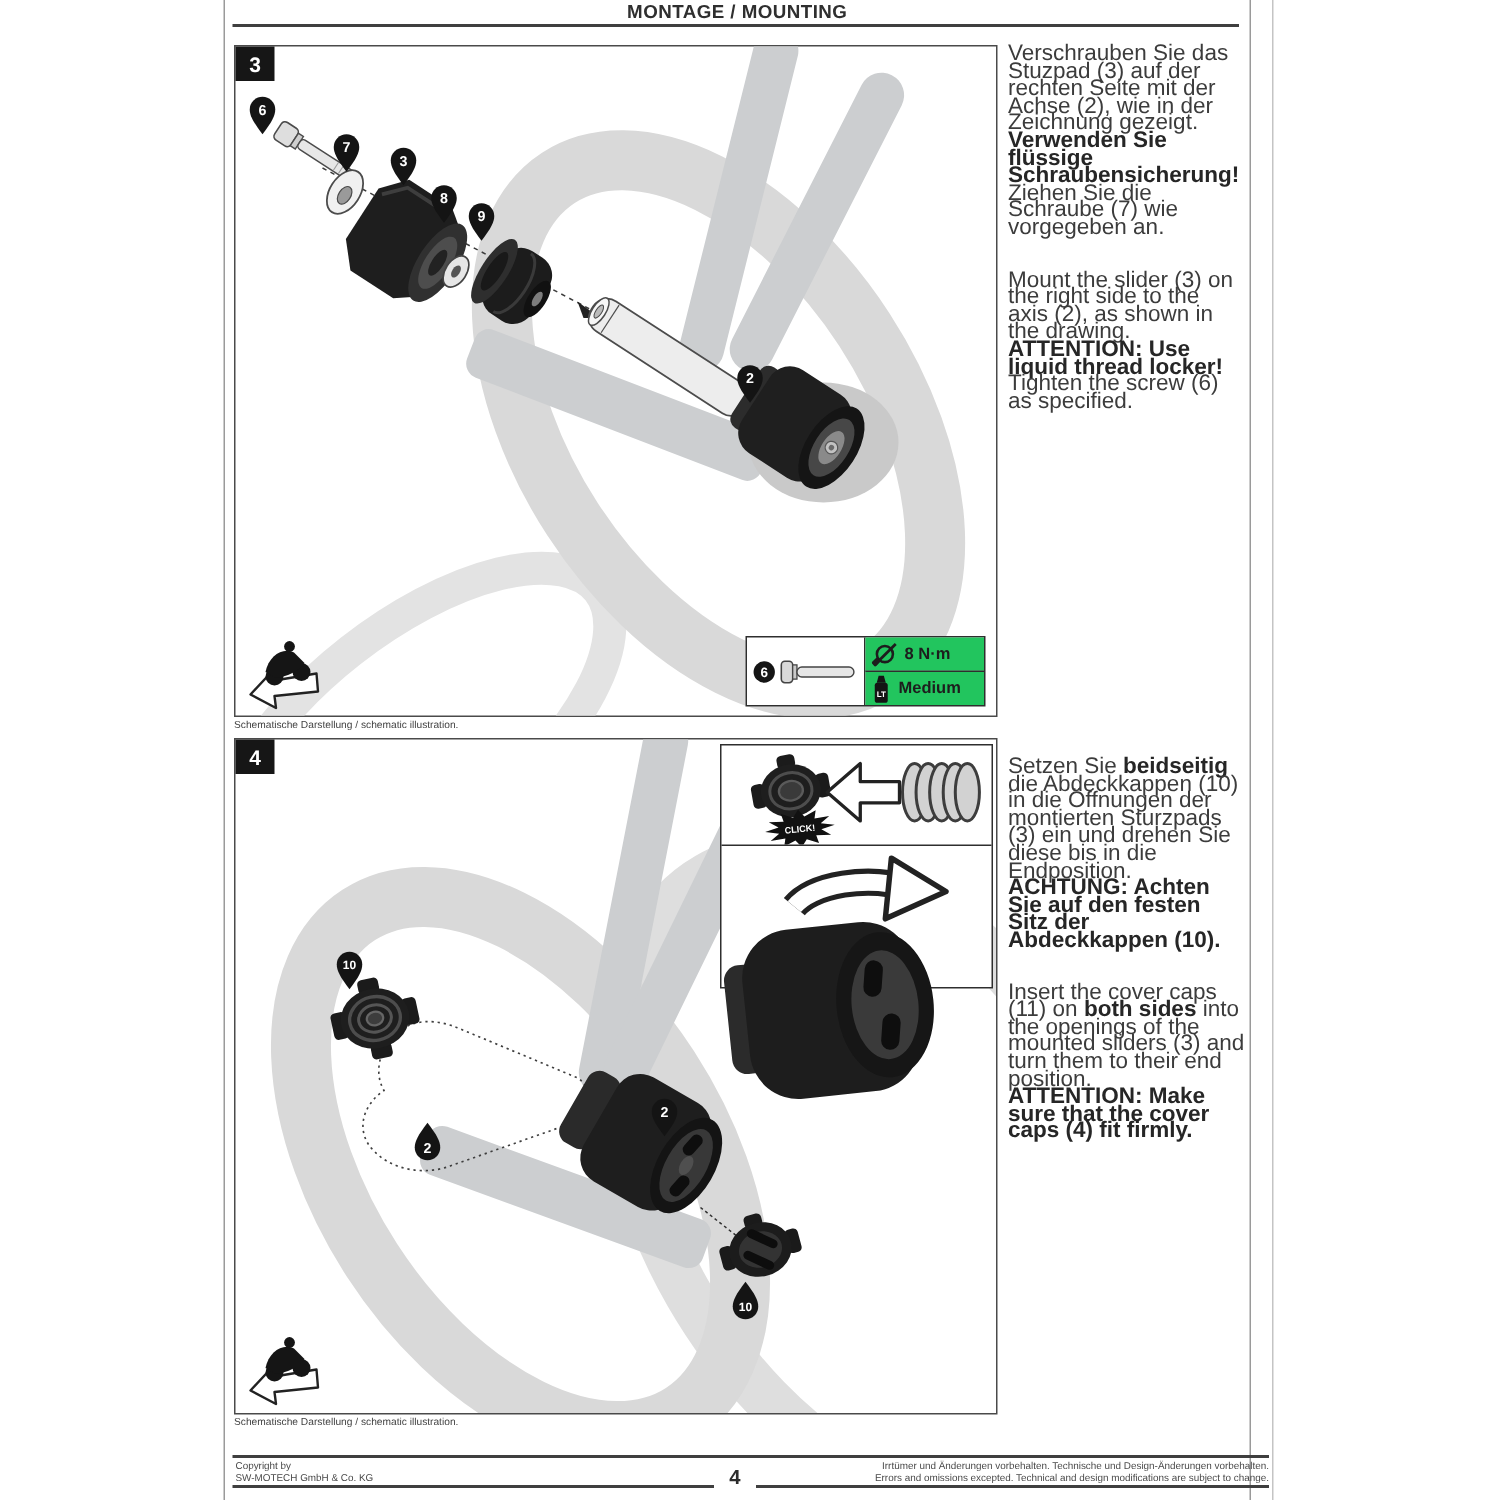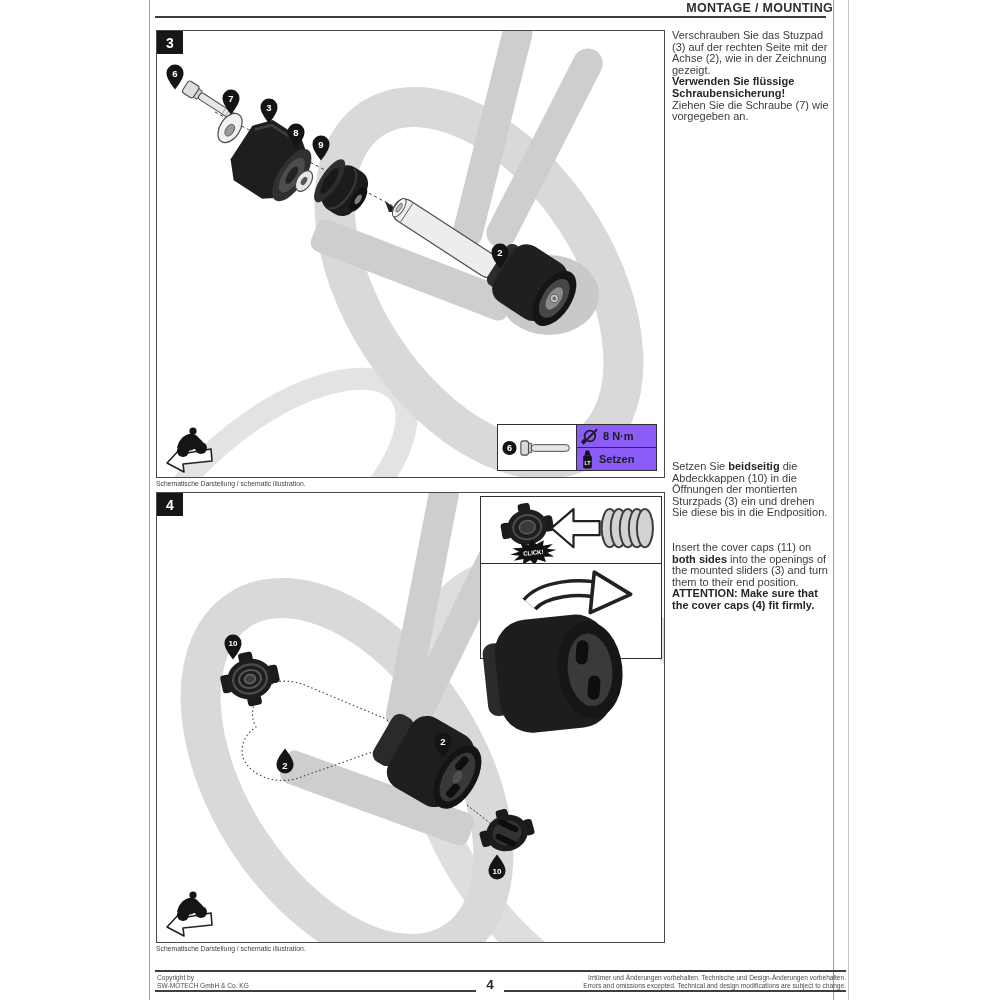--- a/index.html
+++ b/index.html
@@ -3,42 +3,42 @@
 <meta charset="utf-8">
 <style>
   *{box-sizing:border-box;margin:0;padding:0}
   html,body{width:1000px;height:1000px;background:#fff;font-family:"Liberation Sans","DejaVu Sans",sans-serif;color:#3c3c3c;position:relative;overflow:hidden}
   
   .edge{position:absolute;top:0;height:1000px;width:1px}
   .edge-l{left:149px;background:#9a9a9a}
   .edge-r1{left:833px;background:#9a9a9a}
   .edge-r2{left:848px;background:#c4c4c4}
   
-  .hdr{position:absolute;top:1px;left:150px;width:683px;text-align:right;font-size:12.5px;font-weight:bold;letter-spacing:.3px;color:#2f2f2f}
+  .hdr{position:absolute;top:1px;left:150px;width:683px;text-align:center;font-size:12.5px;font-weight:bold;letter-spacing:.3px;color:#2f2f2f}
   .hdr-rule{position:absolute;left:155px;top:16px;width:671px;height:2px;background:#3f3f3f}
   
   .panel{position:absolute;left:156px;width:509px;border:1.2px solid #4a4a4a;background:#fff}
   .panel3{top:30px;height:448px}
   .panel4{top:492px;height:451px}
   .panel svg.art{position:absolute;left:0;top:0;width:100%;height:100%}
   .step-num{position:absolute;left:0;top:0;width:26px;height:23px;background:#161616;color:#fff;font-weight:bold;font-size:14px;display:flex;align-items:center;justify-content:center;z-index:5}
   .caption{position:absolute;left:156px;font-size:6.8px;color:#3f3f3f}
   .cap3{top:480px}
   .cap4{top:945px}
   
-  .instr{position:absolute;left:672px;width:158px;font-size:11px;line-height:11.6px;color:#3c3c3c}
+  .instr{position:absolute;left:672px;width:158px;font-size:15px;line-height:11.6px;color:#3c3c3c}
   .i3{top:30px}
-  .i4{top:461px}
+  .i4{top:505px}
   .instr b{color:#262626}
   .lang-en{margin-top:23px}
   
   .torque-box{position:absolute;left:340px;top:393px;width:160px;height:47px;border:1.6px solid #2e2e2e;display:flex;background:#fff;z-index:4}
   .screw-cell{width:78px;display:flex;align-items:center;justify-content:center}
   .tright{flex:1;border-left:1.6px solid #2e2e2e;display:flex;flex-direction:column}
-  .trow{flex:1;display:flex;align-items:center;gap:5px;padding-left:4px;background:#8b5cf6;font-weight:bold;font-size:11px;color:#1d1d1d}
+  .trow{flex:1;display:flex;align-items:center;gap:5px;padding-left:4px;background:#22c55e;font-weight:bold;font-size:11px;color:#1d1d1d}
   .trow + .trow{border-top:1.6px solid #2e2e2e}
   .ticon{width:17px;height:17px;flex:none}
   .ticon2{width:13px;height:19px;flex:none}
   
   .inset{position:absolute;left:323px;top:3px;width:182px;height:163px;border:1.5px solid #2e2e2e;background:#fff;display:flex;flex-direction:column;z-index:4}
   .inset-top{height:68px;border-bottom:1.5px solid #2e2e2e}
   .inset-bottom{flex:1;display:flex}
   .icell{flex:1;position:relative}
   .icell-b{border-left:1.5px solid #2e2e2e}
   .inset svg{display:block;width:100%;height:100%}
@@ -194,21 +194,21 @@
           <rect x="0.5" y="13.5" width="6" height="4.5" rx="1" transform="rotate(-45 3.5 15.7)" fill="#1d1d1d"></rect>
         </svg>
         <span>8 N·m</span>
       </div>
       <div class="trow">
         <svg class="ticon2" viewBox="0 0 14 22">
           <path d="M5,0.5 L9,0.5 L10.5,6 L3.5,6 Z" fill="#141414"></path>
           <rect x="2" y="6" width="10" height="15.5" rx="2" fill="#141414"></rect>
           <text x="7" y="17" font-size="6.2" fill="#ffffff" text-anchor="middle" font-weight="bold">LT</text>
         </svg>
-        <span>Setzen</span>
+        <span>Medium</span>
       </div>
     </div>
   </div>
 </section>
 <div class="caption cap3">Schematische Darstellung / schematic illustration.</div>
 
 <section class="panel panel4">
   <svg class="art" viewBox="0 0 507 449">
     <defs>
       <path id="pinD2" d="M0,16.5 C-6.5,8 -8.5,4 -8.5,0 A8.5,8.5 0 1 1 8.5,0 C8.5,4 6.5,8 0,16.5 Z" fill="#141414"></path>
@@ -338,24 +338,30 @@
   </div>
 </section>
 <div class="caption cap4">Schematische Darstellung / schematic illustration.</div>
 
 <aside class="instr i3">
   <div class="lang lang-de">
       <div class="para"><span>Verschrauben Sie das Stuzpad (3) auf der rechten Seite mit der Achse (2), wie in der Zeichnung gezeigt.</span></div>
       <div class="para"><b>Verwenden Sie flüssige Schraubensicherung!</b></div>
       <div class="para"><span>Ziehen Sie die Schraube (7) wie vorgegeben an.</span></div>
     </div>
+  <div class="lang lang-en">
+      <div class="para"><span>Mount the slider (3) on the right side to the axis (2), as shown in the drawing.</span></div>
+      <div class="para"><b>ATTENTION: Use liquid thread locker!</b></div>
+      <div class="para"><span>Tighten the screw (6) as specified.</span></div>
+    </div>
 </aside>
 <aside class="instr i4">
   <div class="lang lang-de">
       <div class="para"><span>Setzen Sie </span><b>beidseitig</b><span> die Abdeckkappen (10) in die Öffnungen der montierten Sturzpads (3) ein und drehen Sie diese bis in die Endposition.</span></div>
+      <div class="para"><b>ACHTUNG: Achten Sie auf den festen Sitz der Abdeckkappen (10).</b></div>
     </div>
   <div class="lang lang-en">
       <div class="para"><span>Insert the cover caps (11) on </span><b>both sides</b><span> into the openings of the mounted sliders (3) and turn them to their end position.</span></div>
       <div class="para"><b>ATTENTION: Make sure that the cover caps (4) fit firmly.</b></div>
     </div>
 </aside>
 
 <div class="f-rule-top"></div>
 <div class="f-copy">
   <div>Copyright by</div>

